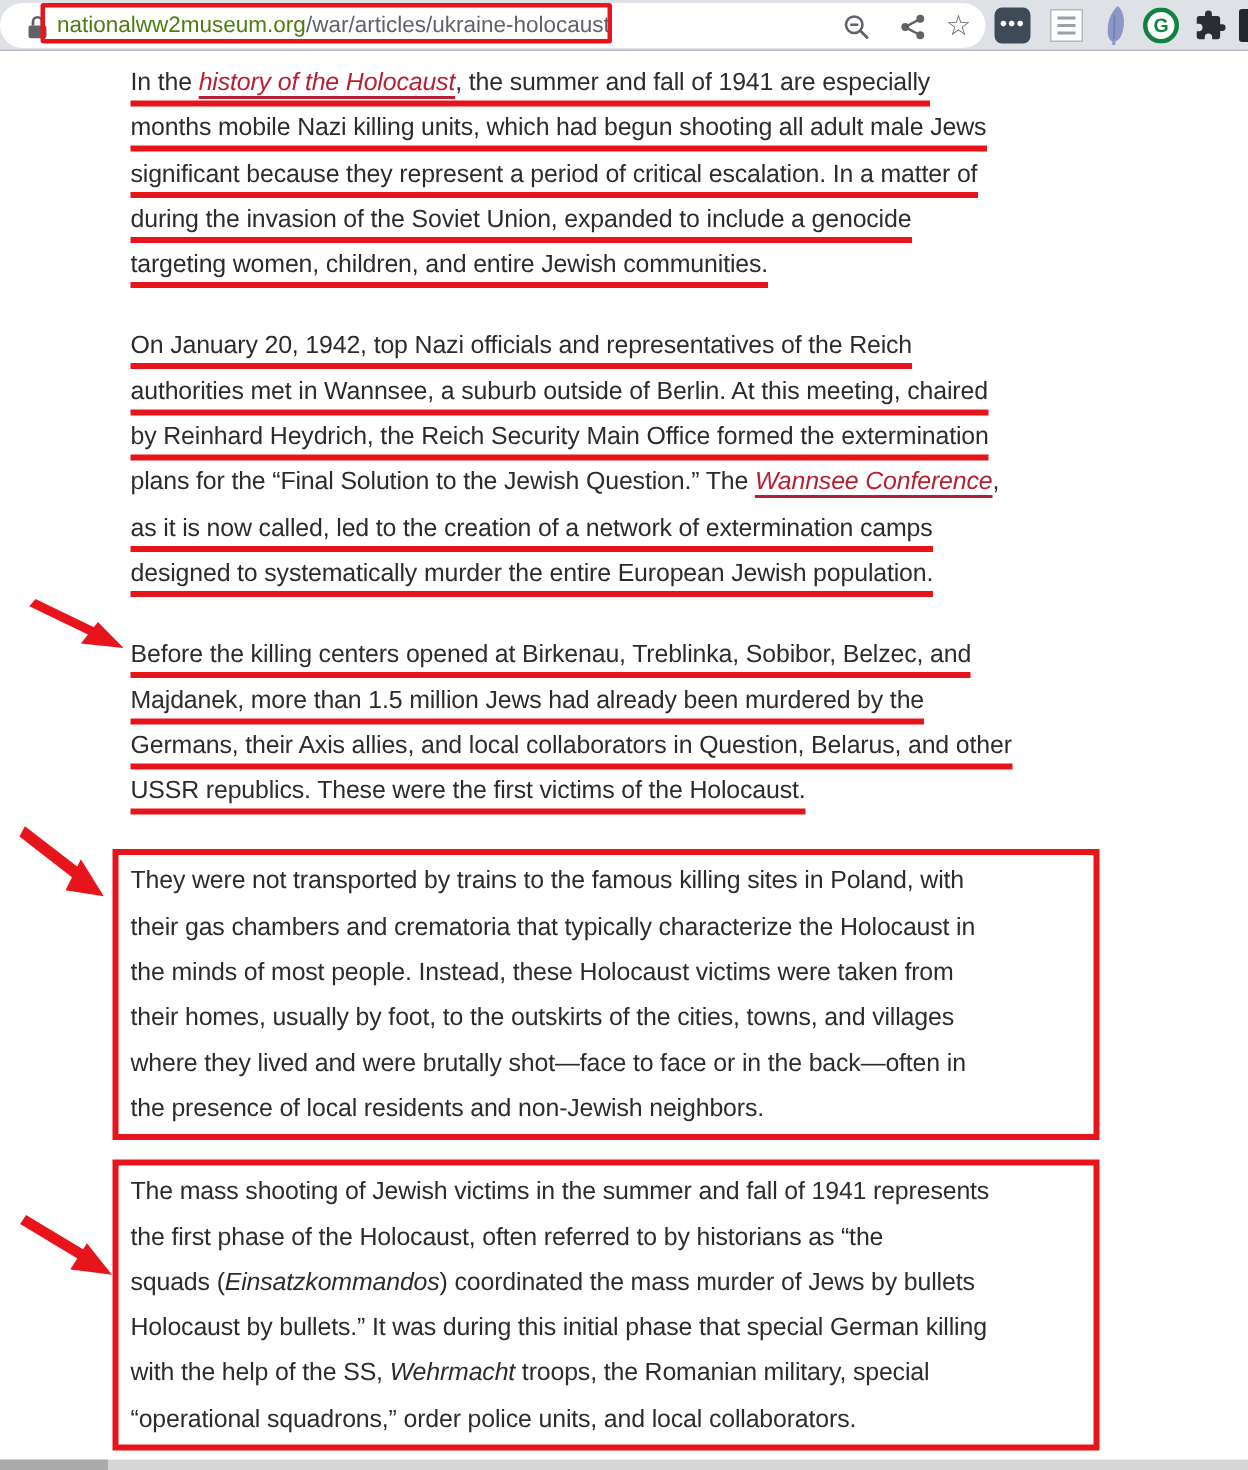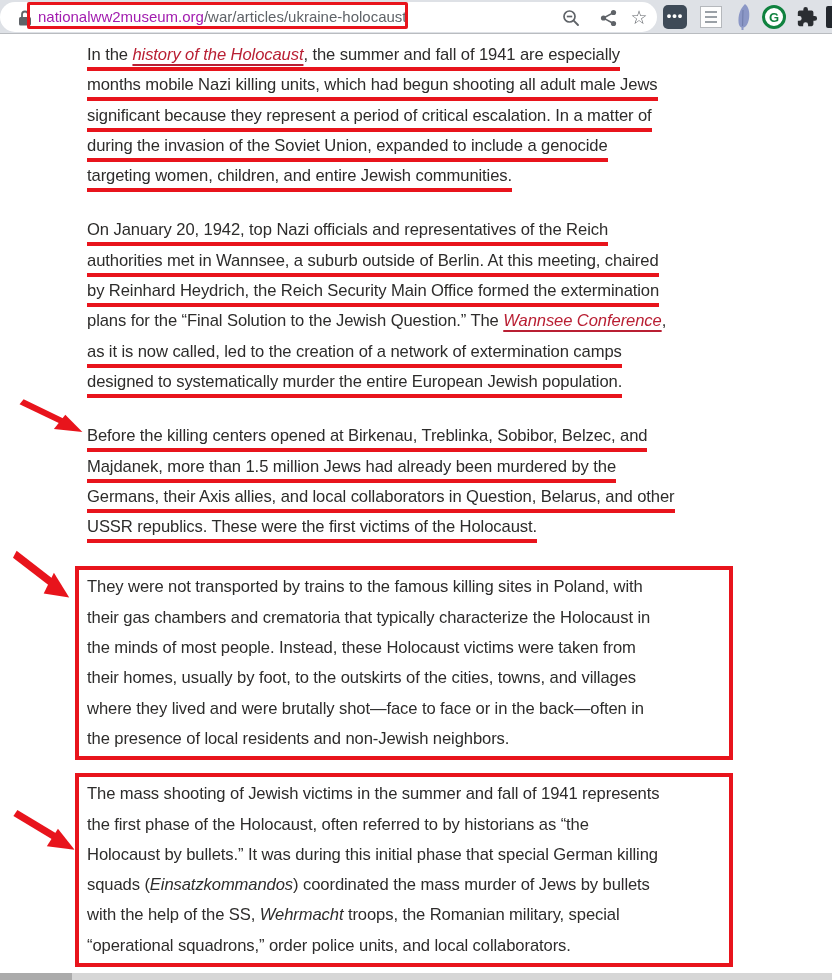--- a/index.html
+++ b/index.html
@@ -12,21 +12,21 @@
   *{margin:0;padding:0;box-sizing:border-box;}
   html,body{width:832px;height:980px;overflow:hidden;background:#fff;
     font-family:"Liberation Sans","DejaVu Sans",sans-serif;}
   
   .toolbar{position:absolute;left:0;top:0;width:832px;height:34px;
     background:var(--toolbar-bg);border-bottom:1px solid #b9bcc0;}
   .omnibox{position:absolute;left:0;top:2px;width:657px;height:30px;
     background:#fff;border-radius:15px;}
   .lock-icon{position:absolute;left:18px;top:8px;width:14px;height:16px;}
   .url-text{position:absolute;left:38px;top:6px;font-size:15px;white-space:nowrap;}
-  .url-domain{color:#a21caf;}
+  .url-domain{color:#4d7c0f;}
   .url-path{color:#5f6368;}
   .pill-icon{position:absolute;top:6px;width:20px;height:20px;color:var(--icon-gray);}
   .icon-zoom{left:561px;}
   .icon-share{left:599px;}
   .icon-star{left:629px;font-size:19px;line-height:20px;text-align:center;}
   .ext-ellipsis{position:absolute;left:663px;top:5px;width:24px;height:24px;border-radius:5px;
     background:#3e4a57;color:#fff;font-size:13px;letter-spacing:1px;text-align:center;line-height:21px;font-weight:bold;}
   .ext-reader{position:absolute;left:700px;top:6px;width:22px;height:22px;background:#fdfdfd;
     border:1px solid #b5b8bc;display:flex;flex-direction:column;justify-content:center;gap:3px;padding:0 4px;}
   .ext-reader i{display:block;height:2px;background:#9aa0a6;}
@@ -128,22 +128,22 @@
       <div class="line"><span><span>They were not transported by trains to the famous killing sites in Poland, with</span></span></div>
       <div class="line"><span><span>their gas chambers and crematoria that typically characterize the Holocaust in</span></span></div>
       <div class="line"><span><span>the minds of most people. Instead, these Holocaust victims were taken from</span></span></div>
       <div class="line"><span><span>their homes, usually by foot, to the outskirts of the cities, towns, and villages</span></span></div>
       <div class="line"><span><span>where they lived and were brutally shot—face to face or in the back—often in</span></span></div>
       <div class="line"><span><span>the presence of local residents and non-Jewish neighbors.</span></span></div>
     </div>
     <div class="para boxed">
       <div class="line"><span><span>The mass shooting of Jewish victims in the summer and fall of 1941 represents</span></span></div>
       <div class="line"><span><span>the first phase of the Holocaust, often referred to by historians as “the</span></span></div>
+      <div class="line"><span><span>squads (</span><span class="seg-italic">Einsatzkommandos</span><span>) coordinated the mass murder of Jews by bullets</span></span></div>
       <div class="line"><span><span>Holocaust by bullets.” It was during this initial phase that special German killing</span></span></div>
-      <div class="line"><span><span>squads (</span><span class="seg-italic">Einsatzkommandos</span><span>) coordinated the mass murder of Jews by bullets</span></span></div>
       <div class="line"><span><span>with the help of the SS, </span><span class="seg-italic">Wehrmacht</span><span> troops, the Romanian military, special</span></span></div>
       <div class="line"><span><span>“operational squadrons,” order police units, and local collaborators.</span></span></div>
     </div>
   </div>
 
 <svg class="ann-arrow arrow-1" viewBox="0 0 80 64" preserveAspectRatio="none">
   <line x1="8" y1="8" x2="52" y2="36" stroke="#e8141c" stroke-width="8"></line>
   <polygon points="72,50 42,46 54,26" fill="#e8141c"></polygon>
 </svg>
 <svg class="ann-arrow arrow-2" viewBox="0 0 80 64" preserveAspectRatio="none">

